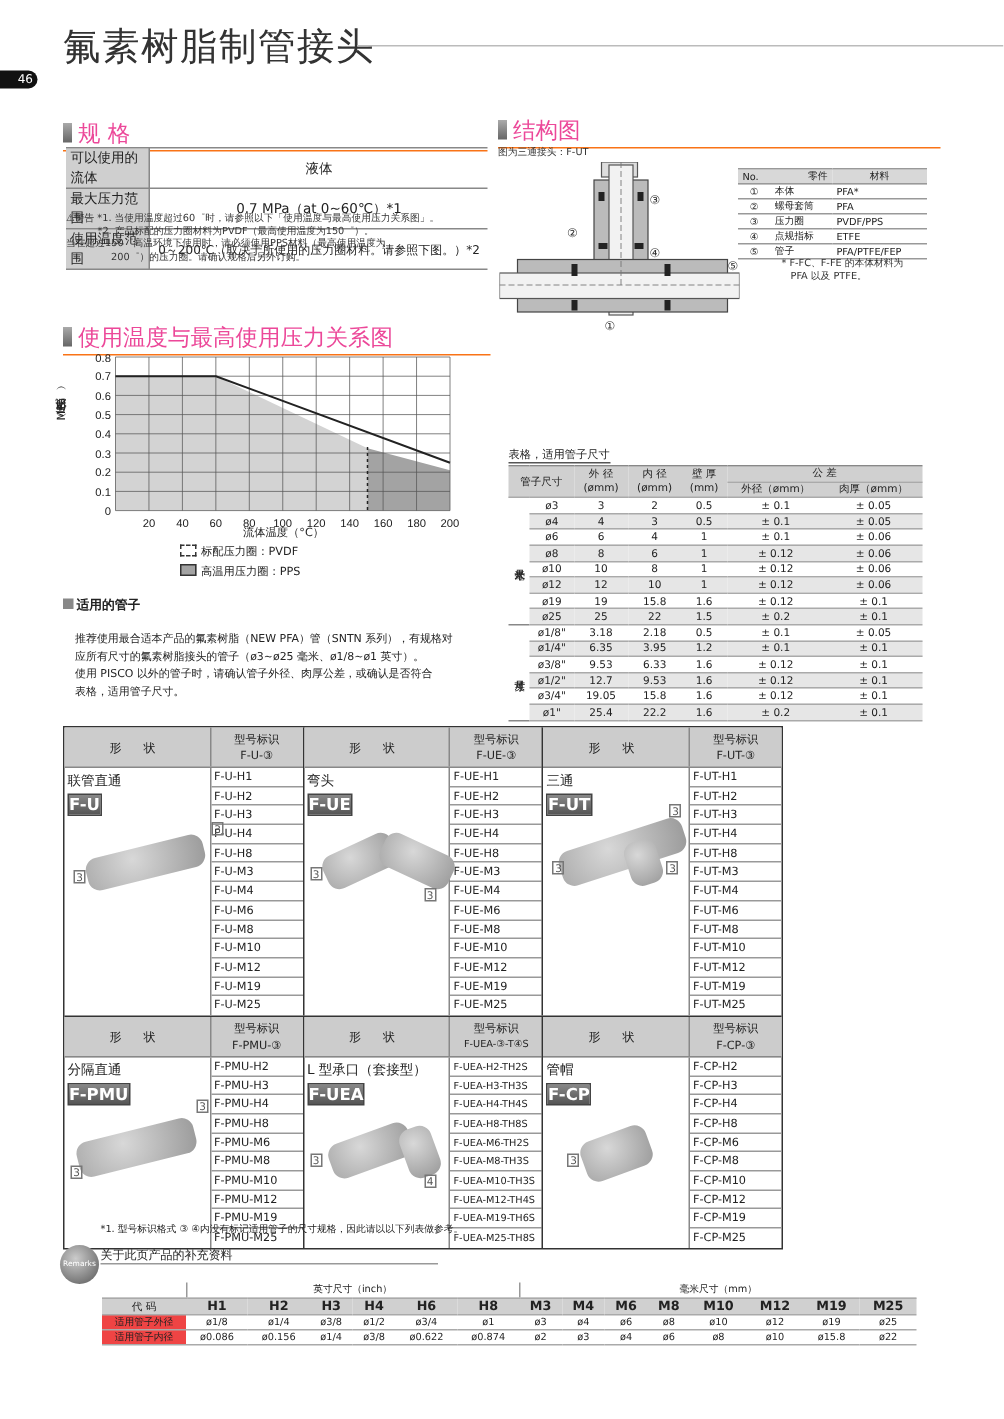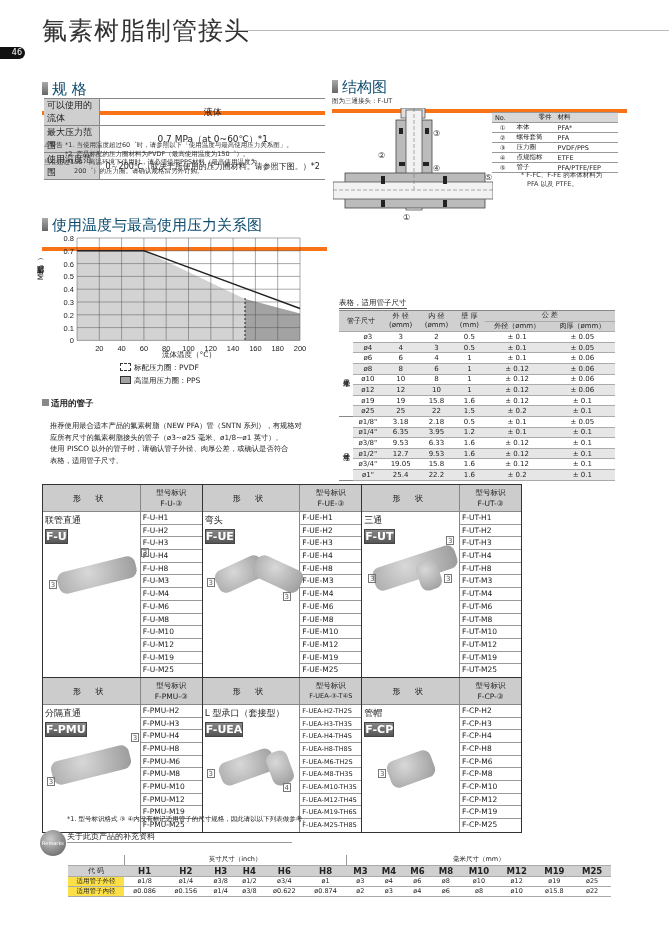--- a/index.html
+++ b/index.html
@@ -1,21 +1,21 @@
 <!DOCTYPE html>
 <html><head>
 <meta charset="utf-8">
 <style>
 *{box-sizing:border-box;margin:0;padding:0}
 body{width:669px;height:946px;background:#fff;font-family:"DejaVu Sans","Liberation Sans",sans-serif;color:#222;position:relative;overflow:hidden;font-size:8px}
 .abs{position:absolute}
 .title{left:42px;top:14px;font-size:25px;font-weight:normal;color:#333;letter-spacing:1px}
 .title-line{left:238px;top:30px;width:431px;height:1px;background:#bbb}
 .page-no{left:0;top:47px;width:25px;height:12px;background:#111;color:#fff;font-size:8px;text-align:right;padding-right:3px;line-height:12px;border-radius:0 6px 6px 0}
-.sec-h{font-size:15px;color:#0c4a6e;border-bottom:4px solid #f97316;padding-bottom:12px}
+.sec-h{font-size:15px;color:#ec4899;border-bottom:1px solid #f97316;padding-bottom:1px}
 .sec-h .bar{display:inline-block;width:6px;height:13px;background:linear-gradient(#aaa,#666);margin-right:4px;vertical-align:-1px}
 table{border-collapse:collapse}
 .spec td{border-top:1px solid #888;border-bottom:1px solid #888;height:14px;font-size:9px;padding:0 3px}
 .spec td.k{background:#cfcfcf;width:64px;border-right:1px solid #888}
 .spec td.v{text-align:center;width:260px}
 .note{font-size:6.5px;line-height:8.5px;color:#333}
 .parts td{border-bottom:1px solid #999;font-size:6.5px;height:10px;padding:0 3px}
 .parts tr.h td{background:#d8d8d8;border-top:1px solid #999}
 .tube td{border-bottom:1px solid #aaa;font-size:7px;height:10.6px;text-align:center;padding:0 2px}
 .tube tr.h td{background:#d0d0d0;border-top:1px solid #888;font-size:7px;line-height:9px}
@@ -33,21 +33,21 @@
 .ph .m{width:62px;border-left:1px solid #888;text-align:center;font-size:7.5px;line-height:11px;padding-top:2px}
 .mr{height:12.7px;border-bottom:1px solid #999;font-size:7.5px;line-height:12px;padding-left:2px}
 .mr:last-child{border-bottom:none}
 .pname{font-size:9px;padding:2px 2px}
 .badge{display:inline-block;margin-left:2px;background:linear-gradient(#888,#555);color:#fff;font-weight:bold;font-size:11px;padding:0 0;line-height:13px;border:1px solid #444}
 .boxnum{position:absolute;font-size:7px;border:1px solid #777;width:8px;height:9px;line-height:8px;text-align:center;color:#555}
 .fitting{position:absolute;background:radial-gradient(circle at 40% 30%,#d8d8d8,#9a9a9a);border-radius:8px}
 .codes td{font-size:6.5px;height:9px;text-align:center;border-bottom:1px solid #aaa;padding:0 2px}
 .codes tr.ch td{background:#d0d0d0;font-size:8.5px;font-weight:bold;height:11px}
 .codes tr.cap td{font-size:6.5px;height:10px}
-.codes td.lab{background:#fde047;width:56px}
+.codes td.lab{background:#ef4444;width:56px}
 .codes tr.ch td.lab{font-weight:normal;font-size:7px}
 </style>
 </head>
 <body>
 
 <div class="abs title">氟素树脂制管接头</div>
 <div class="abs title-line"></div>
 <div class="abs page-no">46</div>
 
 <div class="abs sec-h" style="left:42px;top:80px;width:283px"><span class="bar"></span><span>规 格</span></div>
@@ -96,21 +96,21 @@
   <text x="45" y="50" font-size="8" fill="#333">②</text>
   <text x="100" y="63" font-size="8" fill="#333">④</text>
   <text x="152" y="72" font-size="8" fill="#333">⑤</text>
   <text x="70" y="112" font-size="8" fill="#333">①</text>
 </svg>
 <table class="abs parts" style="left:492px;top:112px;width:126px">
   <tbody>
       <tr class="h">
         <td>No.</td>
         <td style="text-align:right">零件</td>
-        <td style="text-align:left">材料</td>
+        <td style="text-align:center">材料</td>
       </tr>
   <tr>
         <td style="text-align:center">①</td>
         <td>本体</td>
         <td>PFA*</td>
       </tr>
   <tr>
         <td style="text-align:center">②</td>
         <td>螺母套筒</td>
         <td>PFA</td>

